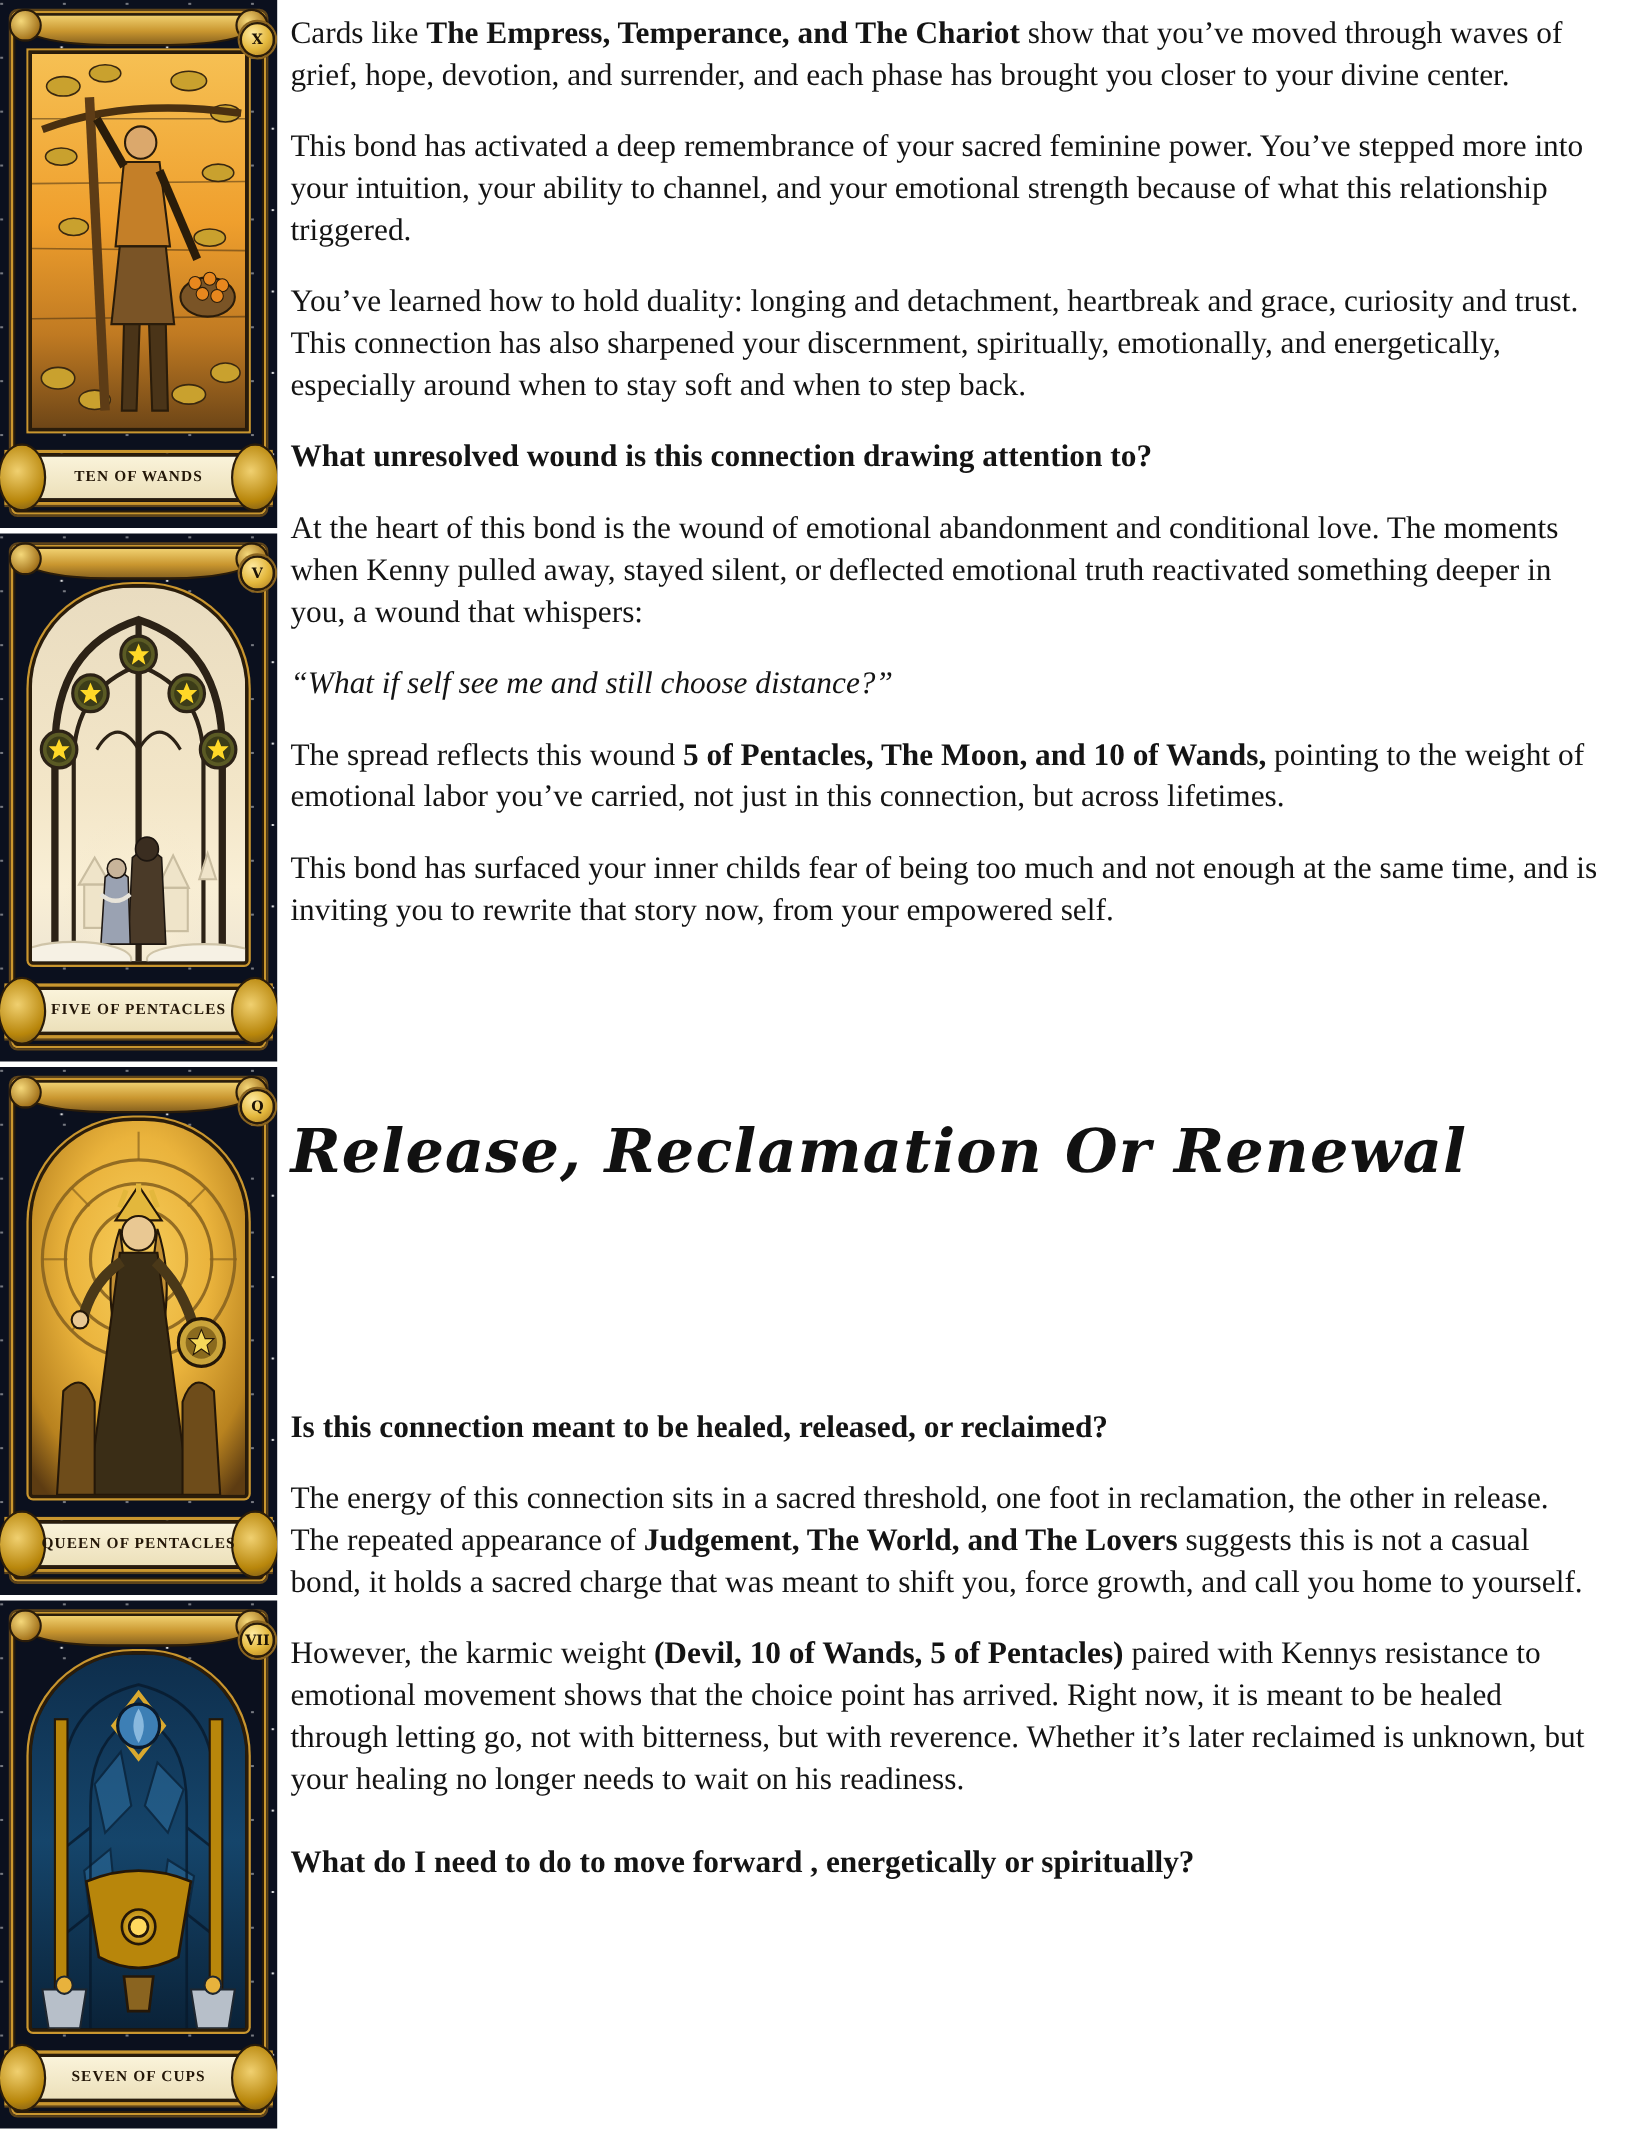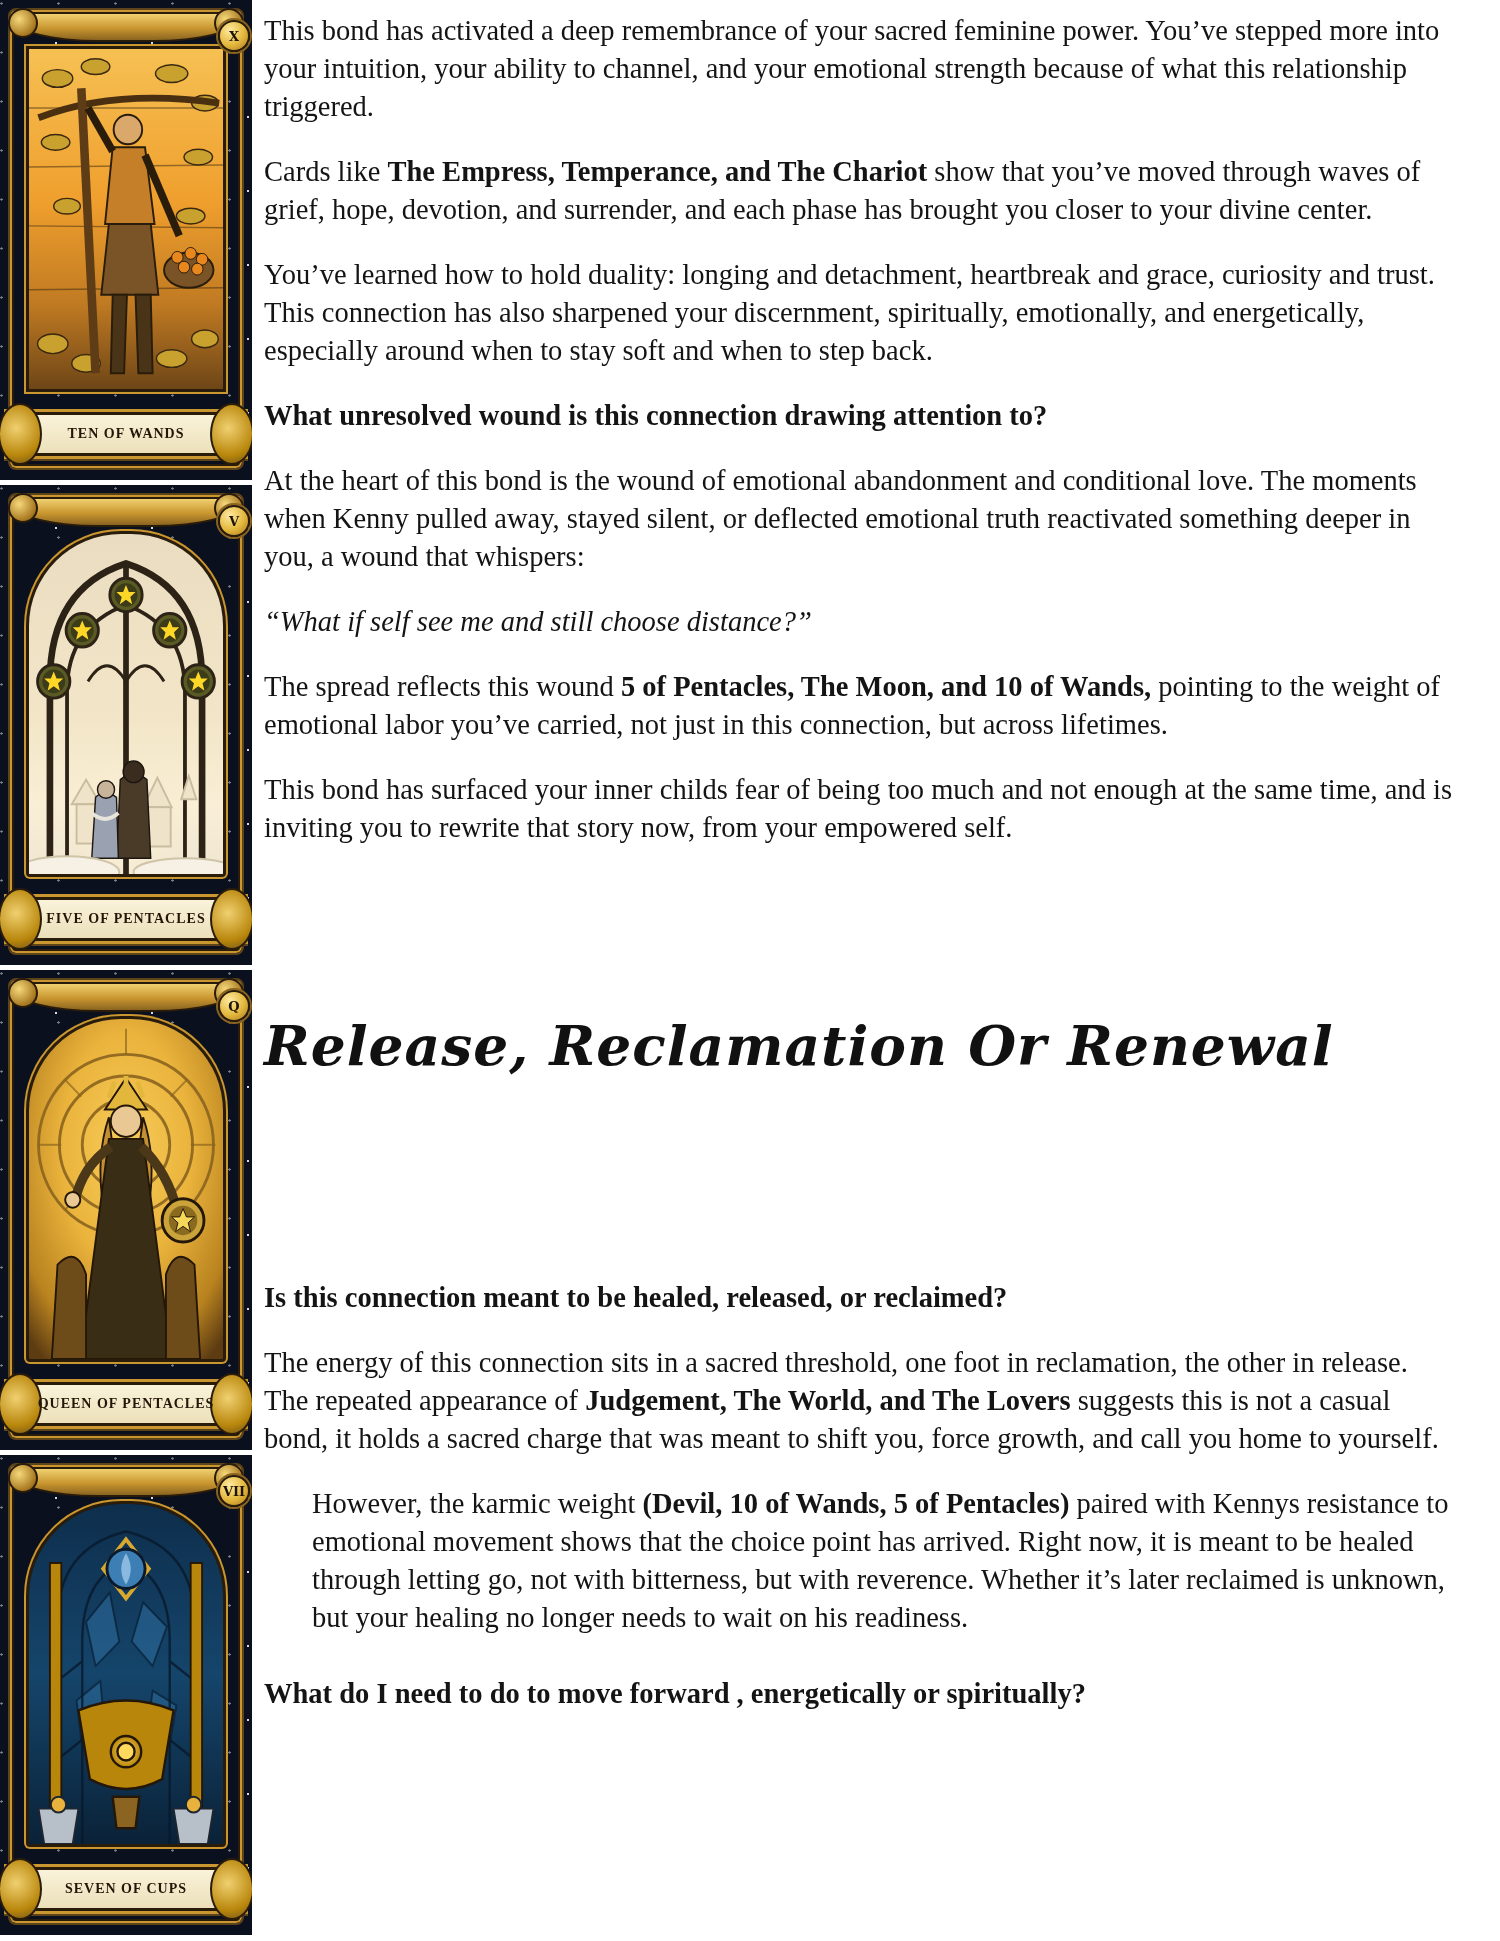--- a/index.html
+++ b/index.html
@@ -46,21 +46,21 @@
   
   .text-col { flex:1; padding:12px 48px 0 12px; font-size:28.5px; line-height:38px; }
   .block { margin-bottom:27px; }
   .question { font-weight:bold; }
   .quote { font-style:italic; }
   .seg-bold { font-weight:bold; }
   .section-heading { font-family:"DejaVu Serif",serif; font-style:italic; font-weight:bold;
             font-size:55px; line-height:62px; letter-spacing:1px; color:#111;
             margin-top:168px; margin-bottom:202px; }
   .gap-after-lg { }
-  .gap-after-md { margin-bottom:38px;margin-left:48px; }
+  .gap-after-md { margin-bottom:38px; }
 </style>
 </head>
 <body>
 
 <div class="page">
 
   <div class="cards-col">
 
     <div class="card">
       <div class="art">
@@ -321,22 +321,22 @@
       <div class="frame"></div>
       <div class="frame-top"></div>
       <div class="badge">VII</div>
       <div class="banner">
         <span class="banner-label">Seven of Cups</span>
       </div>
     </div>
   </div>
 
   <div class="text-col">
+    <p class="block"><span>Cards like </span><span class="seg-bold">The Empress, Temperance, and The Chariot</span><span> show that you’ve moved through waves of grief, hope, devotion, and surrender, and each phase has brought you closer to your divine center.</span></p>
     <p class="block"><span>This bond has activated a deep remembrance of your sacred feminine power. You’ve stepped more into your intuition, your ability to channel, and your emotional strength because of what this relationship triggered.</span></p>
-    <p class="block"><span>Cards like </span><span class="seg-bold">The Empress, Temperance, and The Chariot</span><span> show that you’ve moved through waves of grief, hope, devotion, and surrender, and each phase has brought you closer to your divine center.</span></p>
     <p class="block"><span>You’ve learned how to hold duality: longing and detachment, heartbreak and grace, curiosity and trust. This connection has also sharpened your discernment, spiritually, emotionally, and energetically, especially around when to stay soft and when to step back.</span></p>
     <p class="block question"><span>What unresolved wound is this connection drawing attention to?</span></p>
     <p class="block"><span>At the heart of this bond is the wound of emotional abandonment and conditional love. The moments when Kenny pulled away, stayed silent, or deflected emotional truth reactivated something deeper in you, a wound that whispers:</span></p>
     <p class="block quote"><span>“What if self see me and still choose distance?”</span></p>
     <p class="block"><span>The spread reflects this wound </span><span class="seg-bold">5 of Pentacles, The Moon, and 10 of Wands,</span><span> pointing to the weight of emotional labor you’ve carried, not just in this connection, but across lifetimes.</span></p>
     <p class="block"><span>This bond has surfaced your inner childs fear of being too much and not enough at the same time, and is inviting you to rewrite that story now, from your empowered self.</span></p>
     <h2 class="section-heading"><span>Release, Reclamation Or Renewal</span></h2>
     <p class="block question"><span>Is this connection meant to be healed, released, or reclaimed?</span></p>
     <p class="block gap-after-lg"><span>The energy of this connection sits in a sacred threshold, one foot in reclamation, the other in release. The repeated appearance of </span><span class="seg-bold">Judgement, The World, and The Lovers</span><span> suggests this is not a casual bond, it holds a sacred charge that was meant to shift you, force growth, and call you home to yourself.</span></p>
     <p class="block gap-after-md"><span>However, the karmic weight </span><span class="seg-bold">(Devil, 10 of Wands, 5 of Pentacles)</span><span> paired with Kennys resistance to emotional movement shows that the choice point has arrived. Right now, it is meant to be healed through letting go, not with bitterness, but with reverence. Whether it’s later reclaimed is unknown, but your healing no longer needs to wait on his readiness.</span></p>

